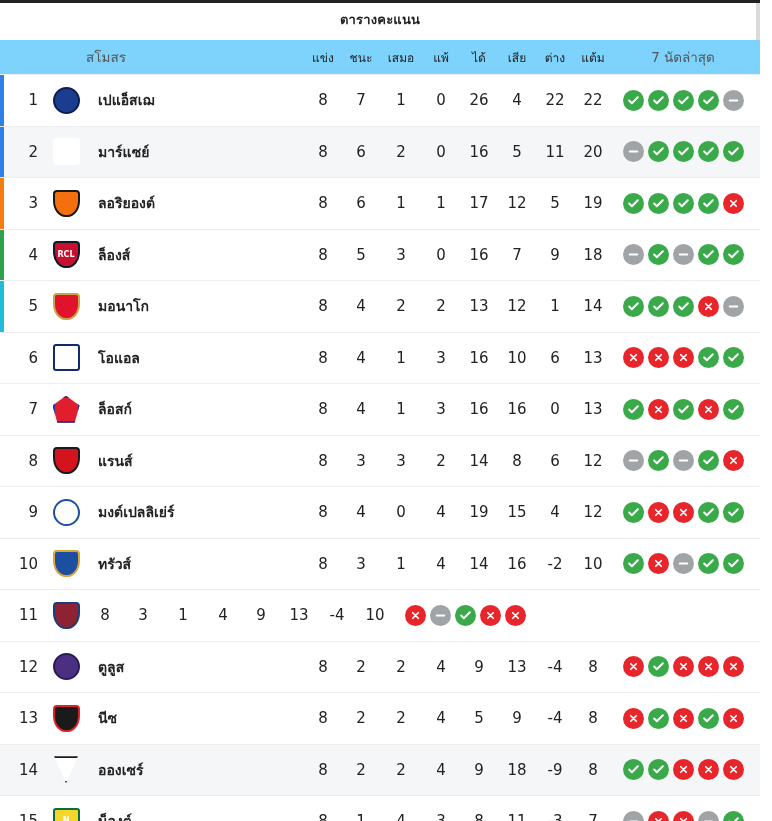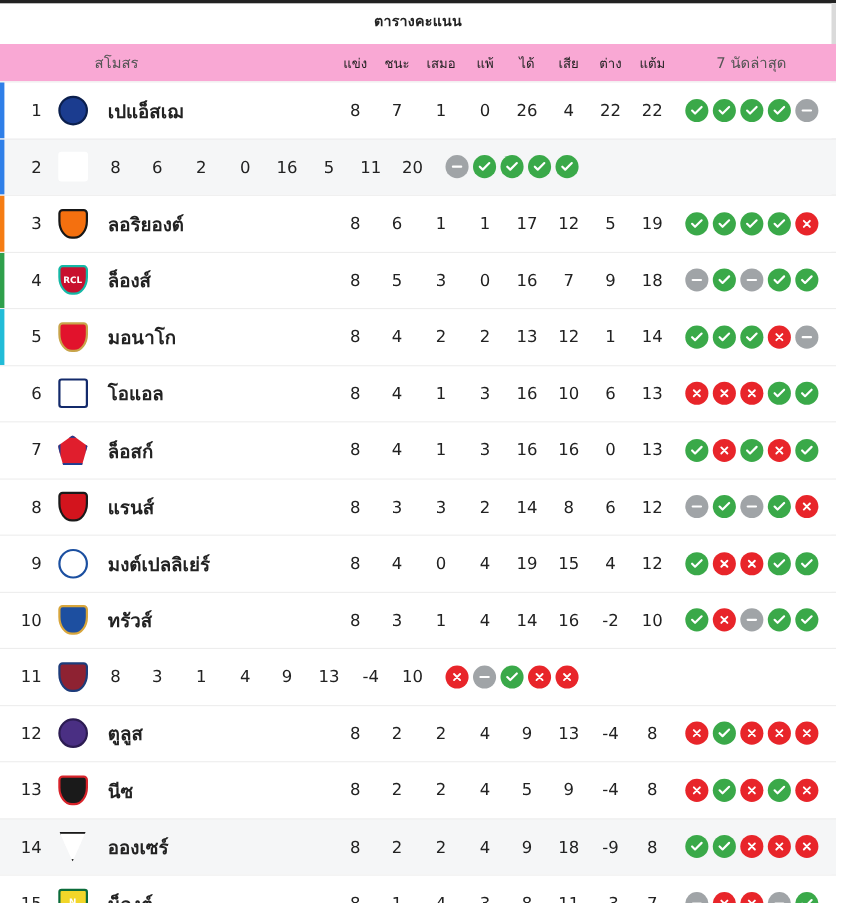--- a/index.html
+++ b/index.html
@@ -57,21 +57,21 @@
     display: flex;
     align-items: center;
     height: 51.5px;
     border-top: 1px solid #ededed;
     background: #ffffff;
   }
   .row.alt { background: #f5f6f7; }
   .head-row {
     height: 34px;
     border-top: none;
-    background: #f9a8d4;
+    background: #7dd3fc;
   }
 
   .qbar {
     position: absolute;
     left: 0;
     top: 0;
     bottom: 0;
     width: 4px;
   }
 
@@ -84,21 +84,21 @@
   }
   .c-logo {
     width: 40px;
     display: flex;
     align-items: center;
     justify-content: center;
   }
   .c-team {
     flex: 1 1 auto;
     padding-left: 12px;
-    font-size: 17px;
+    font-size: 14px;
     color: #222222;
     font-weight: 600;
     white-space: nowrap;
   }
   .head-row .c-team {
     font-weight: 400;
     font-size: 13.5px;
     color: #555555;
     padding-left: 0;
   }
@@ -232,20 +232,21 @@
           </div>
         </div>
         <div class="row alt">
           <div class="qbar" style="background:#2f7fe8"></div>
           <div class="c-rank">2</div>
           <div class="c-logo">
             <span class="crest">
               <span class="sh shape-sq" style="background:#ffffff;border:2px solid #ffffff"></span>
             </span>
           </div>
+          <div class="c-team">มาร์แซย์</div>
           <div class="c-num">8</div>
           <div class="c-num">6</div>
           <div class="c-num wide">2</div>
           <div class="c-num">0</div>
           <div class="c-num">16</div>
           <div class="c-num">5</div>
           <div class="c-num">11</div>
           <div class="c-num">20</div>
           <div class="c-form">
             <span class="badge d">
@@ -318,21 +319,21 @@
                 <path d="M6 6 L18 18 M18 6 L6 18" fill="none" stroke="#fff" stroke-width="3.8" stroke-linecap="round"></path>
               </svg>
             </span>
           </div>
         </div>
         <div class="row">
           <div class="qbar" style="background:#2fa04b"></div>
           <div class="c-rank">4</div>
           <div class="c-logo">
             <span class="crest">
-              <span class="sh shape-shield" style="background:#c8102e;border:2px solid #14b8a6">RCL</span>
+              <span class="sh shape-shield" style="background:#c8102e;border:2px solid #0f172a">RCL</span>
             </span>
           </div>
           <div class="c-team">ล็องส์</div>
           <div class="c-num">8</div>
           <div class="c-num">5</div>
           <div class="c-num wide">3</div>
           <div class="c-num">0</div>
           <div class="c-num">16</div>
           <div class="c-num">7</div>
           <div class="c-num">9</div>

